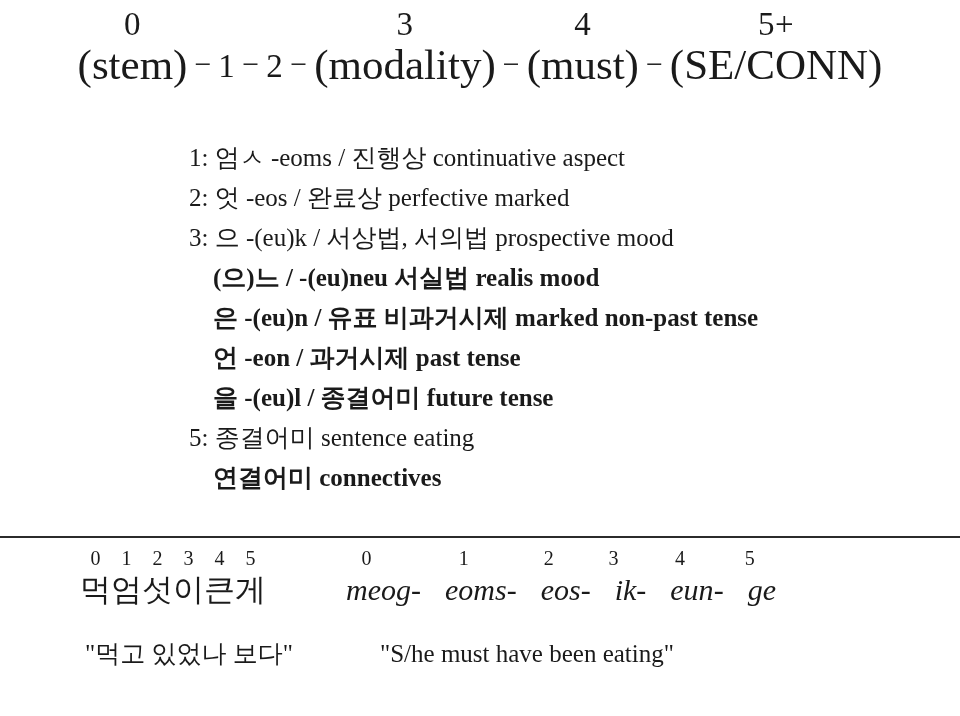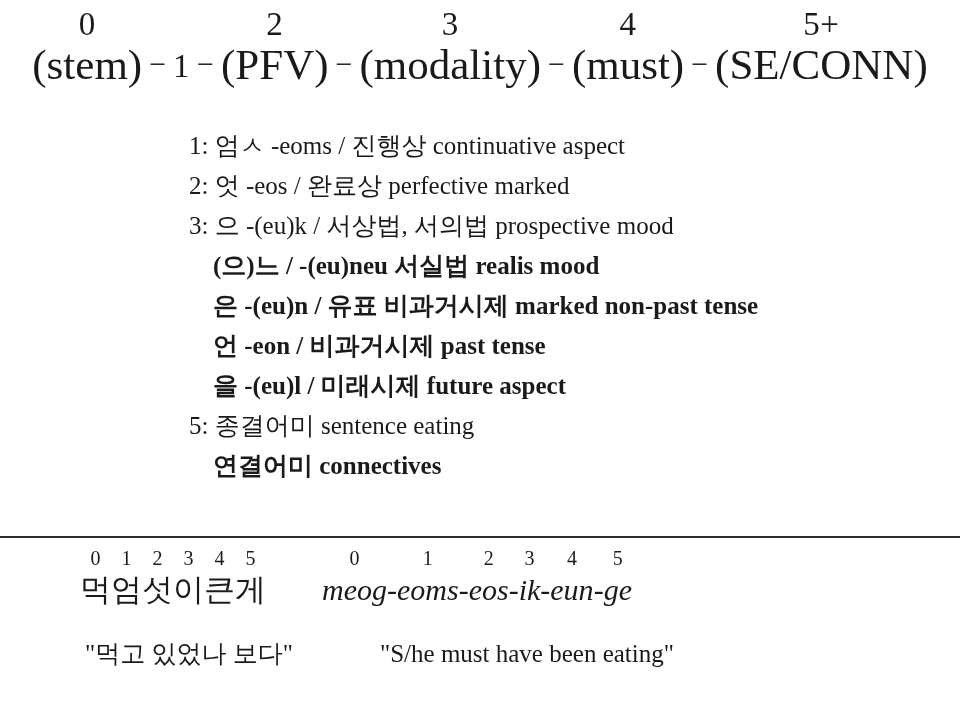--- a/index.html
+++ b/index.html
@@ -48,21 +48,21 @@
     padding: 0 7px;
     align-self: flex-end;
     position: relative;
     top: -1px;
   }
 
   
   #morpheme-list {
     position: absolute;
     left: 189px;
-    top: 126px;
+    top: 138px;
     width: 720px;
   }
   .morph-line {
     font-size: 25px;
     line-height: 40px;
     white-space: nowrap;
   }
   .morph-line.sub {
     padding-left: 24px;
     font-weight: bold;
@@ -109,20 +109,21 @@
   .gloss-form {
     font-size: 31px;
     line-height: 40px;
     white-space: pre;
     font-family: "Liberation Sans", "DejaVu Sans", sans-serif;
   }
   .gloss-col.roman .gloss-form {
     font-family: "Liberation Serif", "DejaVu Serif", serif;
     font-style: italic;
     font-size: 30px;
+    margin-left: 24px;
   }
   .gloss-sep {
     font-size: 30px;
     line-height: 40px;
     font-style: italic;
     align-self: flex-end;
     padding-bottom: 0px;
   }
 
   
@@ -150,21 +151,20 @@
       <div class="slot-index">0</div>
       <div class="slot-label">(stem)</div>
     </div>
     <span class="slot-dash">−</span>
     <div class="slot-group">
       <div class="slot-index">1</div>
     </div>
     <span class="slot-dash">−</span>
     <div class="slot-group">
       <div class="slot-index">2</div>
-      <div class="slot-label">(PFV)</div>
     </div>
     <span class="slot-dash">−</span>
     <div class="slot-group">
       <div class="slot-index">3</div>
       <div class="slot-label">(modality)</div>
     </div>
     <span class="slot-dash">−</span>
     <div class="slot-group">
       <div class="slot-index">4</div>
       <div class="slot-label">(must)</div>
@@ -175,22 +175,22 @@
       <div class="slot-label">(SE/CONN)</div>
     </div>
   </div>
 
 <div id="morpheme-list">
     <div class="morph-line">1: 엄ㅅ -eoms / 진행상 continuative aspect</div>
     <div class="morph-line">2: 엇 -eos / 완료상 perfective marked</div>
     <div class="morph-line">3: 으 -(eu)k / 서상법, 서의법 prospective mood</div>
     <div class="morph-line sub">(으)느 / -(eu)neu 서실법 realis mood</div>
     <div class="morph-line sub">은 -(eu)n / 유표 비과거시제 marked non-past tense</div>
-    <div class="morph-line sub">언 -eon / 비과거시제 past tense</div>
-    <div class="morph-line sub">을 -(eu)l / 미래시제 future aspect</div>
+    <div class="morph-line sub">언 -eon / 과거시제 past tense</div>
+    <div class="morph-line sub">을 -(eu)l / 종결어미 future tense</div>
     <div class="morph-line">5: 종결어미 sentence eating</div>
     <div class="morph-line sub">연결어미 connectives</div>
   </div>
 
 <div id="divider"></div>
 
 <div id="example-block">
   <div class="gloss-row">
     <div class="gloss-col korean" id="gloss-korean">
         <div class="gloss-unit">

